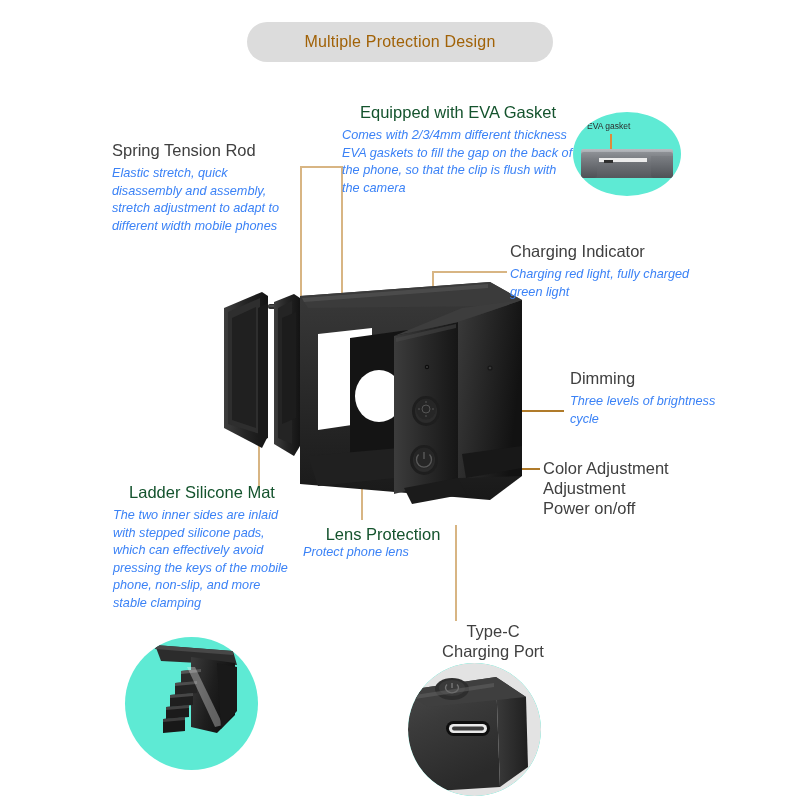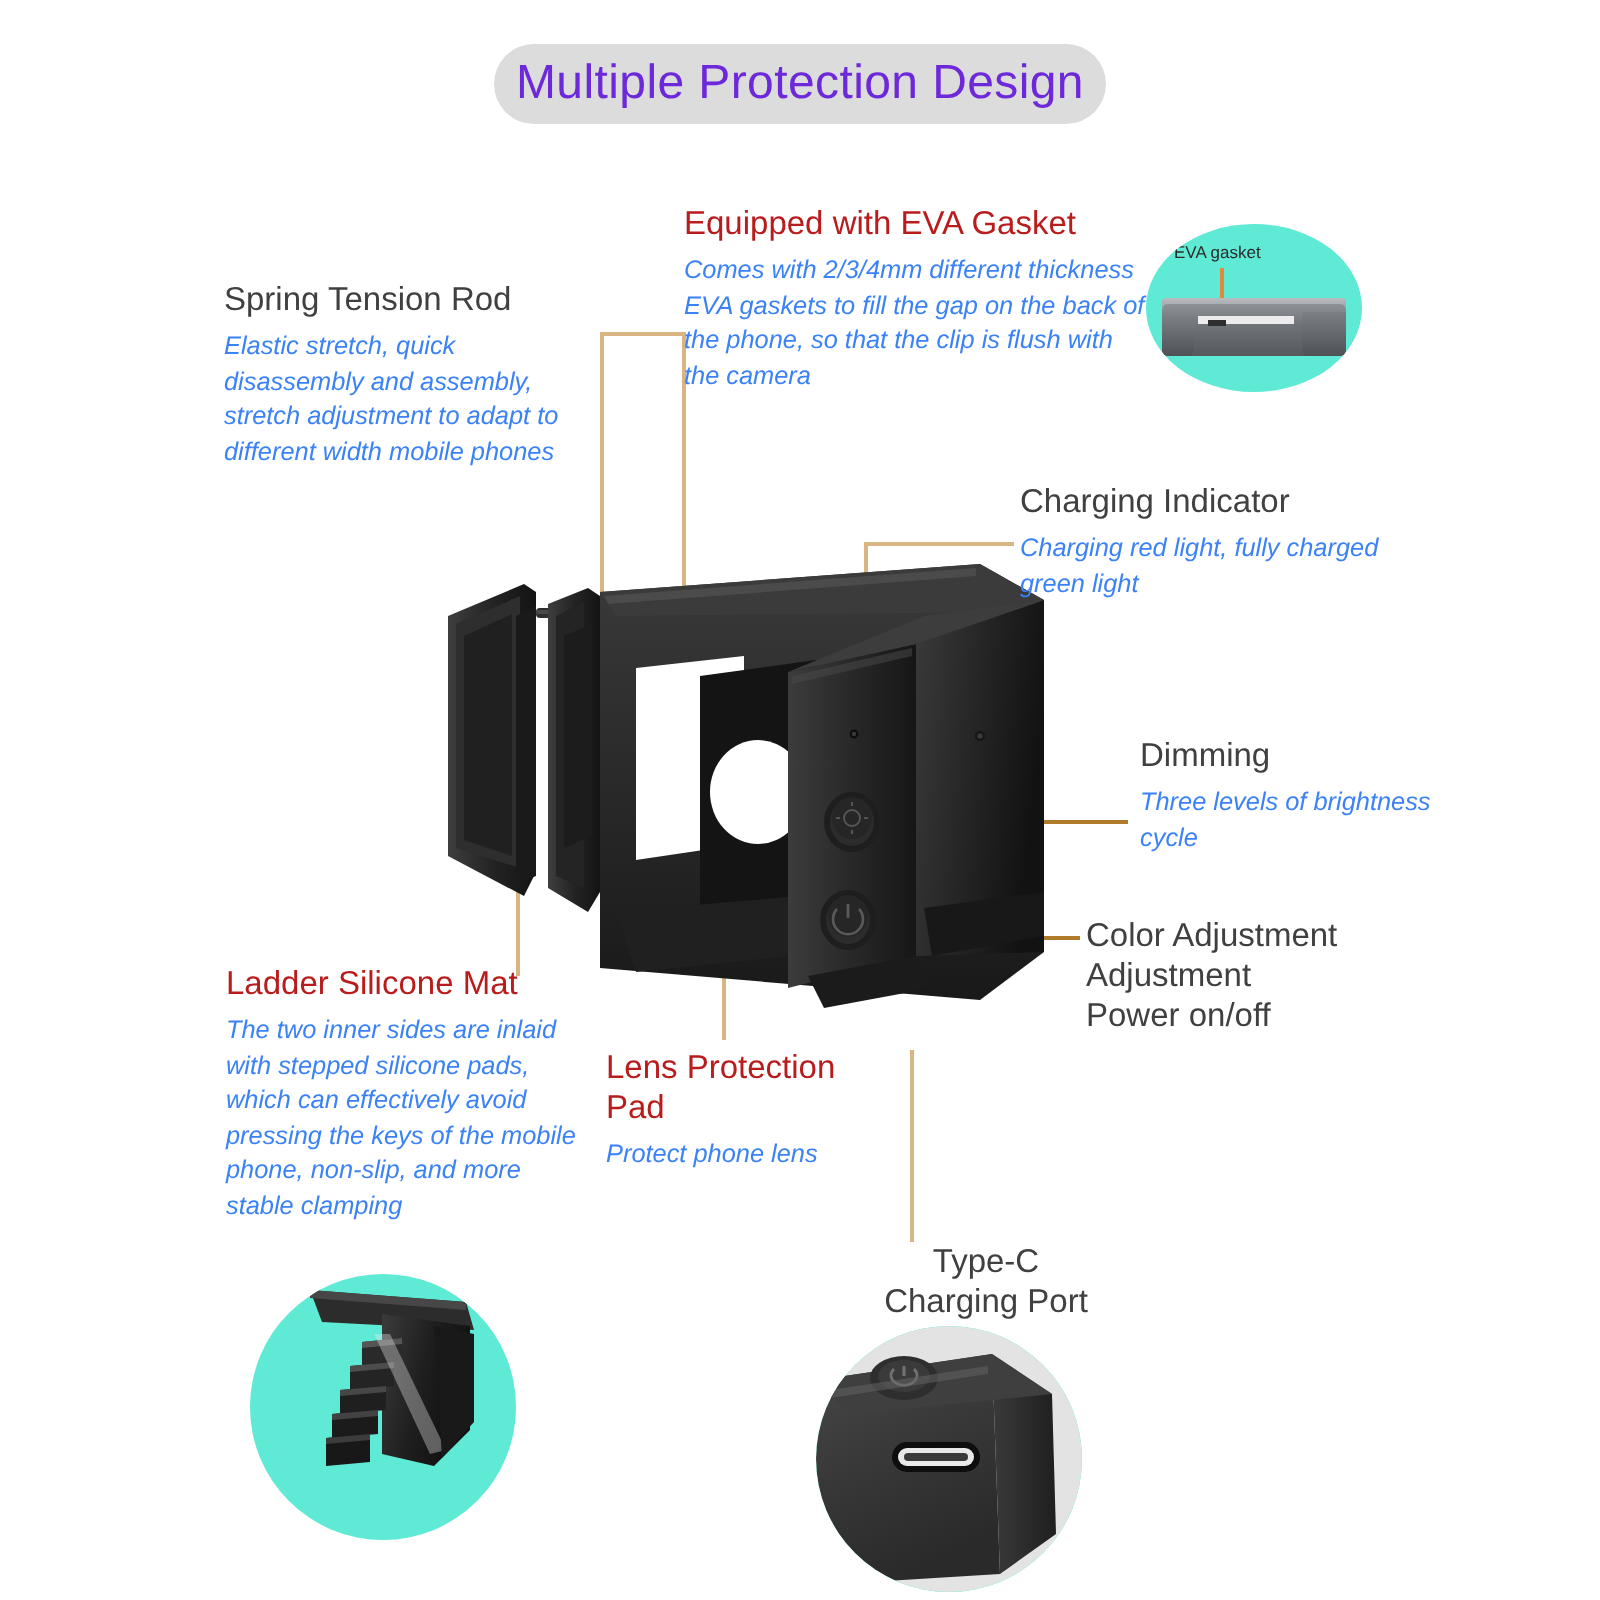--- a/index.html
+++ b/index.html
@@ -29,35 +29,35 @@
     top: 22px;
     width: 306px;
     height: 40px;
     border-radius: 20px;
     background: #dcdcdc;
     display: flex;
     align-items: center;
     justify-content: center;
   }
   .title-pill span {
-    font-size: 24px;
-    color: #6d28d9;
+    font-size: 16px;
+    color: #a16207;
     letter-spacing: .2px;
   }
 
   
   .ann { position: absolute; }
   .ann h3 {
     margin: 0 0 5px 0;
     font-weight: normal;
     font-size: 16.5px;
     line-height: 20px;
     color: #404040;
   }
-  .ann h3.orange { color: #b91c1c; }
+  .ann h3.orange { color: #14532d; text-align: center; }
   .ann p {
     margin: 0;
     font-size: 12.7px;
     line-height: 17.5px;
     color: #3b82f6;
     font-style: italic;
   }
 
   
   .lead { position: absolute; background: #d8b583; }
@@ -318,21 +318,20 @@
 
         <path d="M62,30 L70,30 L98,88 L90,90 Z" fill="#efefef" opacity=".35"></path>
 
         <path d="M92,26 L112,30 L112,74 L96,92 Z" fill="#191919"></path>
       </g>
     </svg>
   </div>
 
   <div class="ann" style="left:303px; top:524px; width:160px;">
     <h3 class="orange" style="margin-bottom:0">Lens Protection</h3>
-    <h3 class="orange">Pad</h3>
     <p>Protect phone lens</p>
   </div>
 
   <div class="ann" style="left:413px; top:621px; width:160px; text-align:center;">
     <h3 style="margin-bottom:0">Type-C</h3>
     <h3>Charging Port</h3>
   </div>
 
   <div class="inset" id="typec-inset">
     <svg width="133" height="133" viewBox="0 0 133 133">

